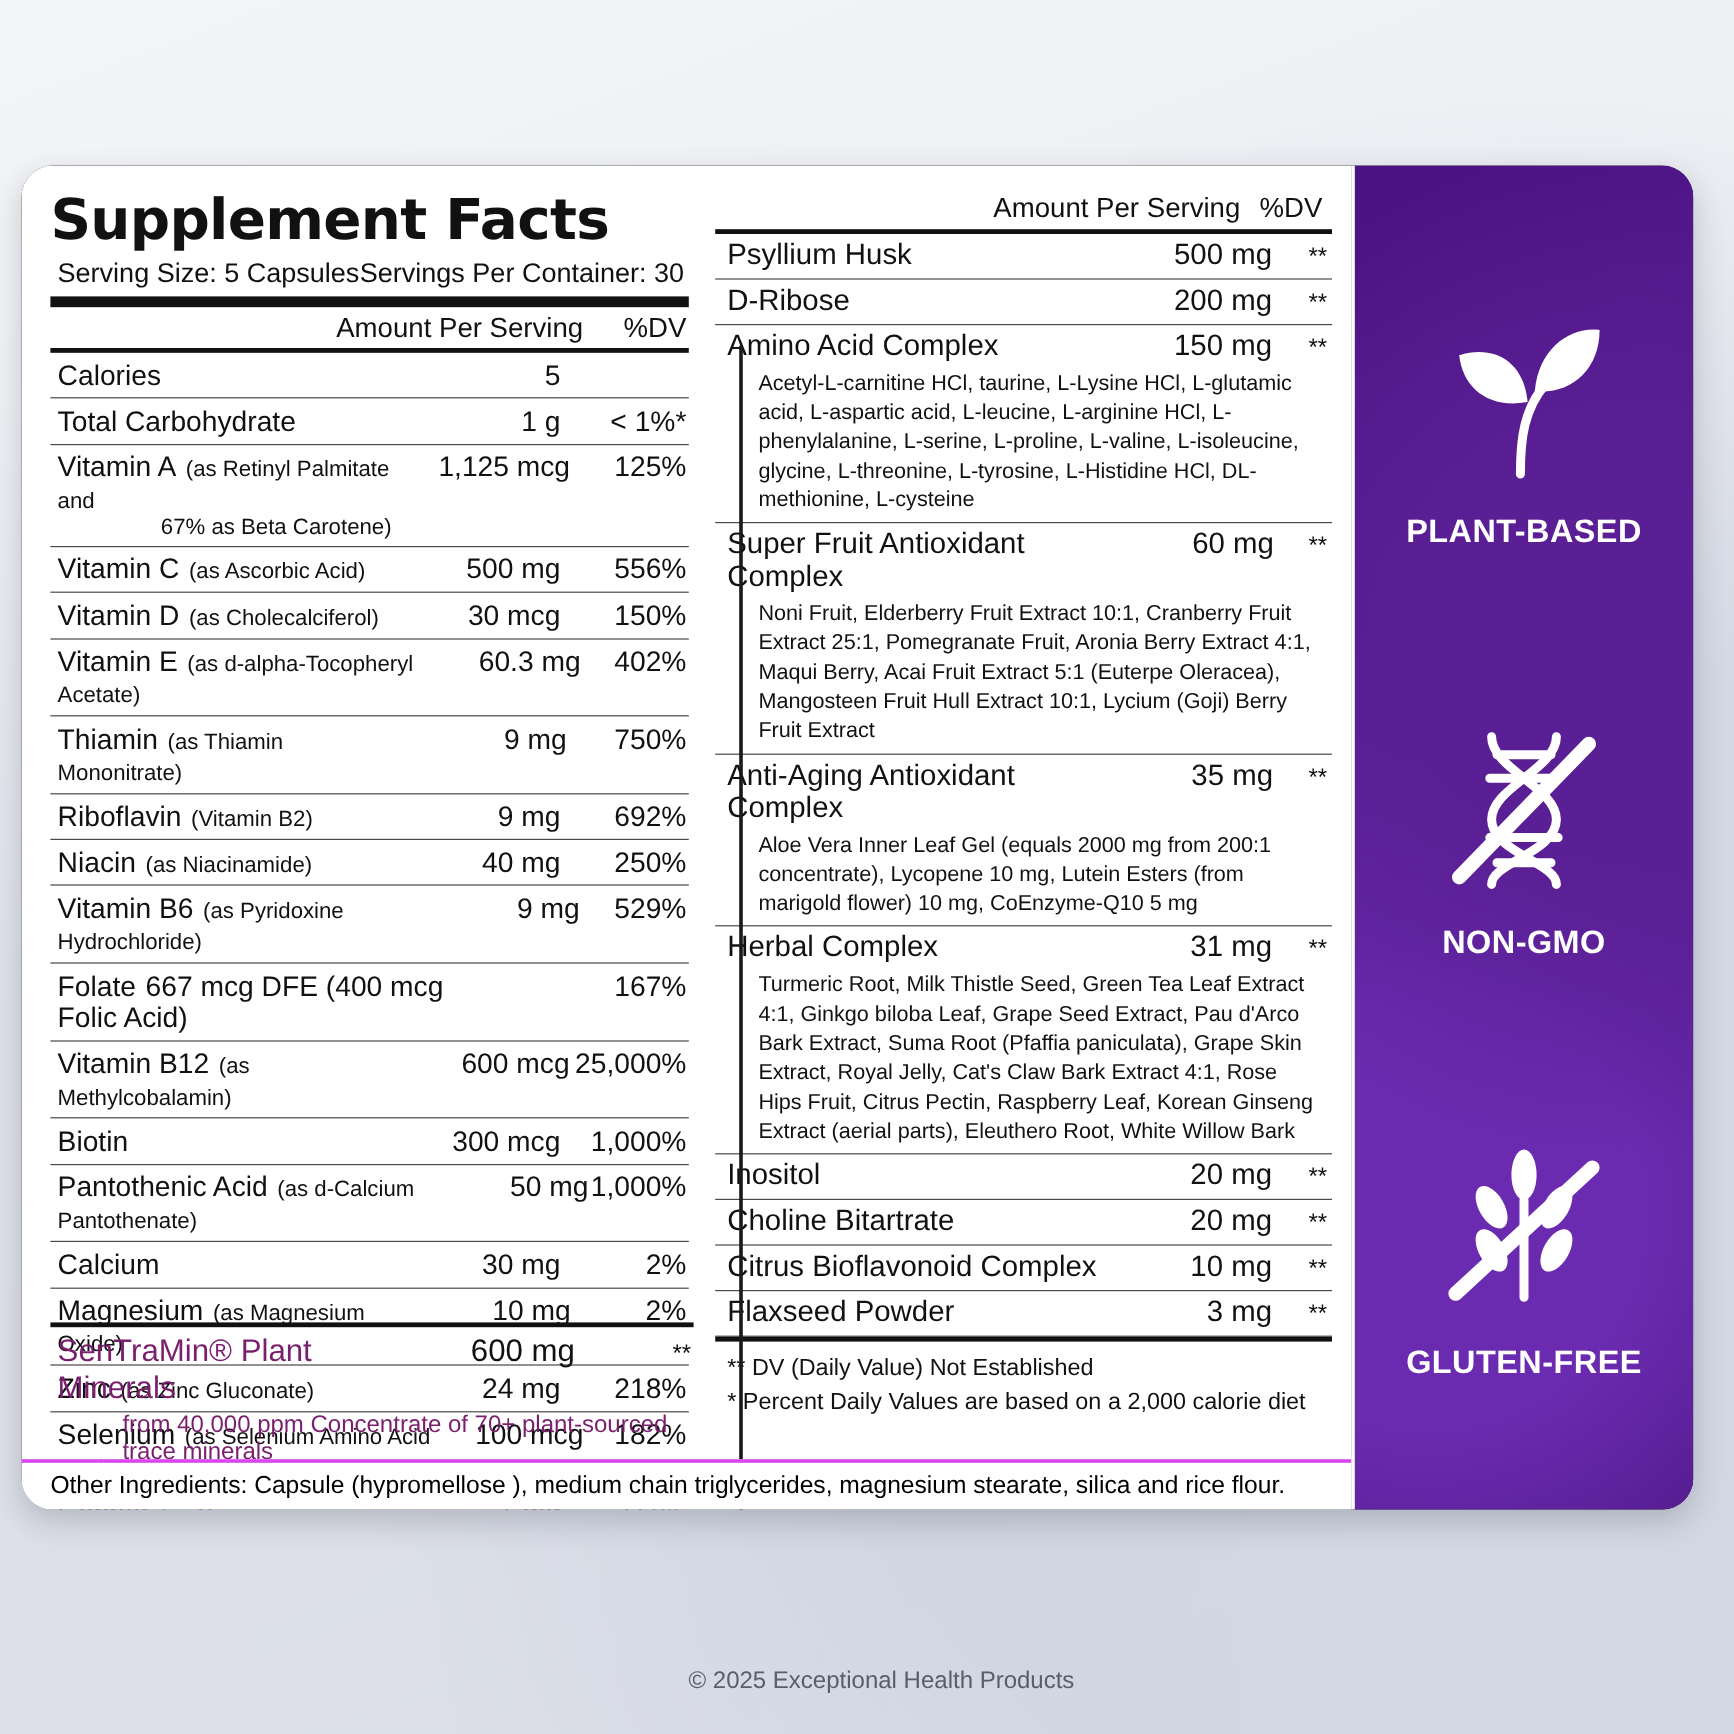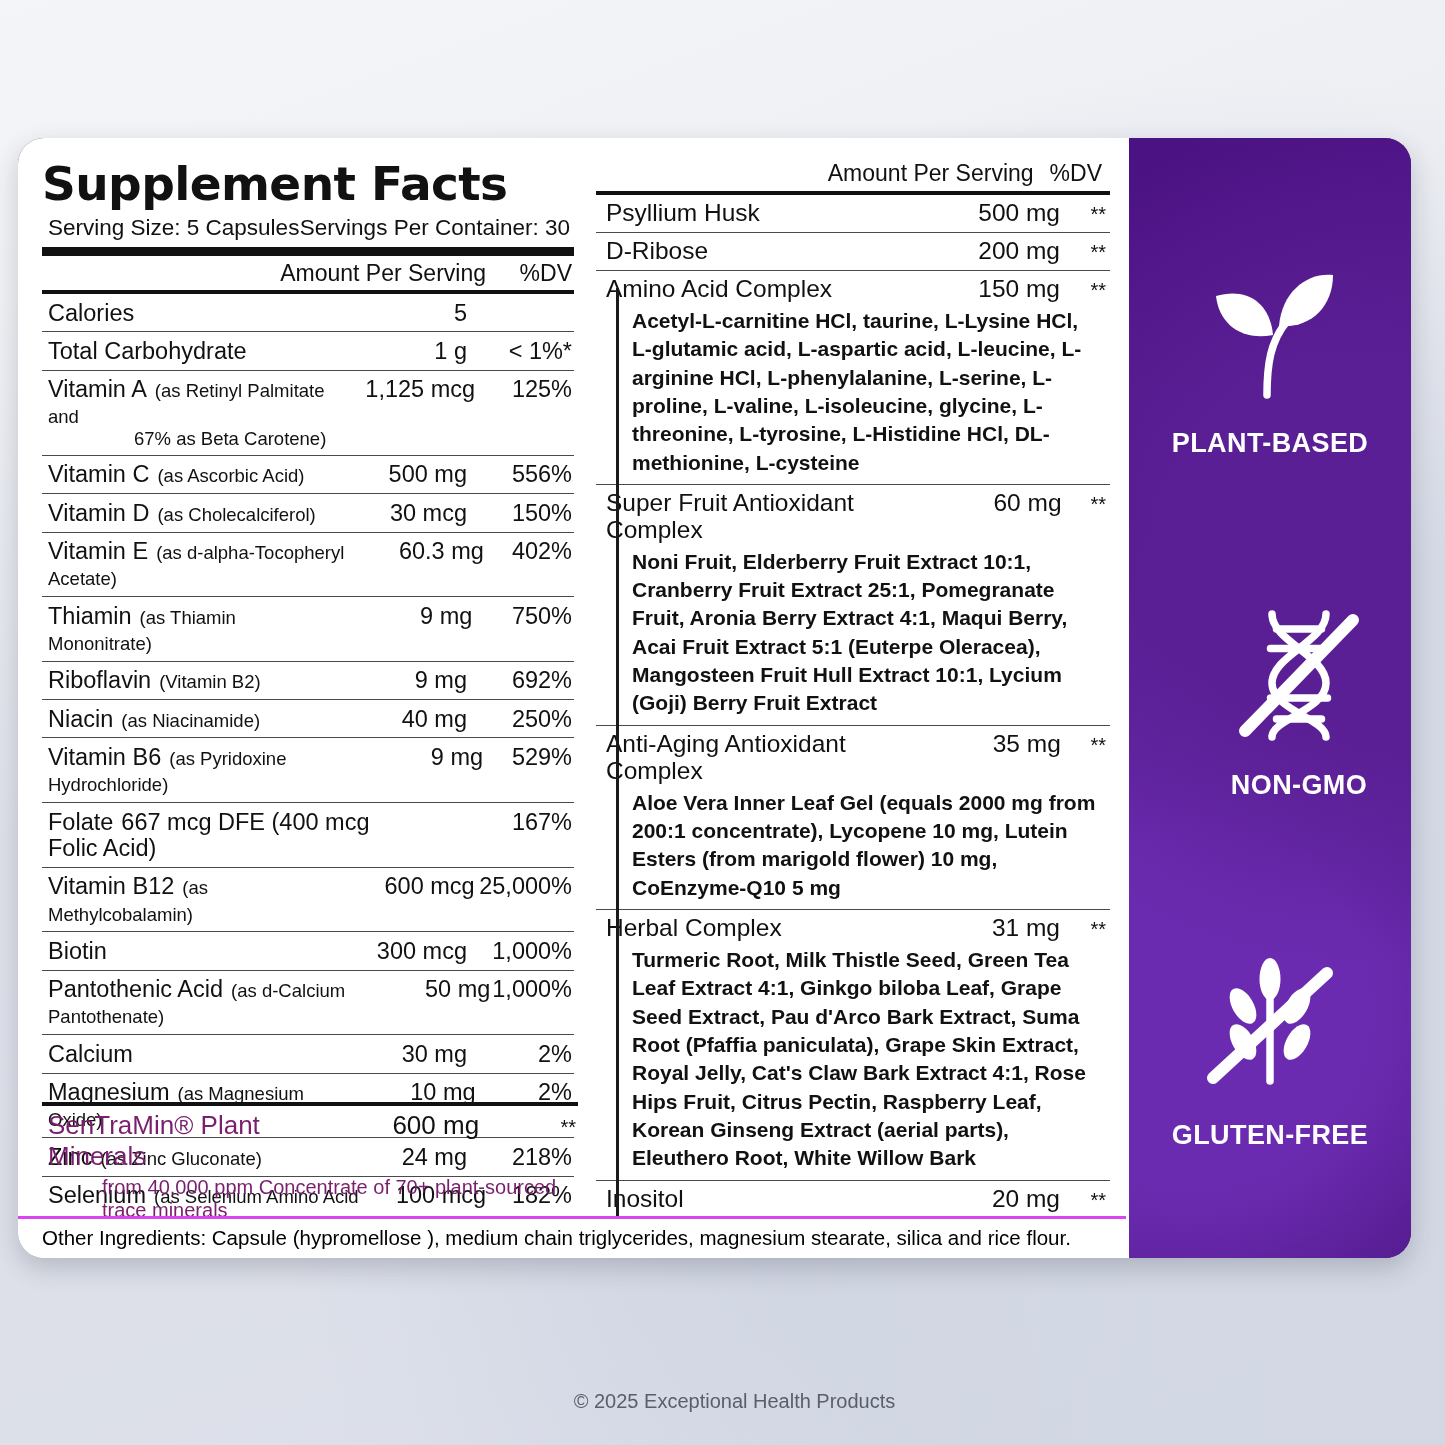--- a/index.html
+++ b/index.html
@@ -168,24 +168,23 @@
   .blockb .hdr {
     display: flex;
     align-items: baseline;
     font-size: 24.5px;
     line-height: 1.1;
   }
   .blockb .hdr .nm { flex: 1 1 auto; }
   .blockb .hdr .amt { width: 120px; text-align: right; white-space: nowrap; }
   .blockb .hdr .dv2 { width: 46px; text-align: right; font-size: 20px; }
   .blockb .body {
-    font-size: 21px;
+    font-size: 18px;
     line-height: 1.35;
     padding: 4px 8px 0 26px;
-    font-weight: bold;
   }
 
   .footnotes {
     font-size: 19.5px;
     line-height: 1.45;
     padding: 8px 4px 0 10px;
   }
 
   .other-ing {
     position: absolute;
@@ -207,21 +206,21 @@
     text-align: center;
     color: #fff;
   }
   .badge .cap {
     font-size: 27px;
     font-weight: 700;
     letter-spacing: 0.4px;
     margin-top: 10px;
   }
   .b1 { top: 108px; }
-  .b2 { top: 450px; padding-left: 29px; }
+  .b2 { top: 450px; }
   .b3 { top: 800px; }
   .icon-wrap { display: flex; justify-content: center; align-items: center; height: 172px; }
 
   .footer {
     position: absolute;
     left: 12px;
     width: 100%;
     top: 1390px;
     text-align: center;
     font-size: 20px;

